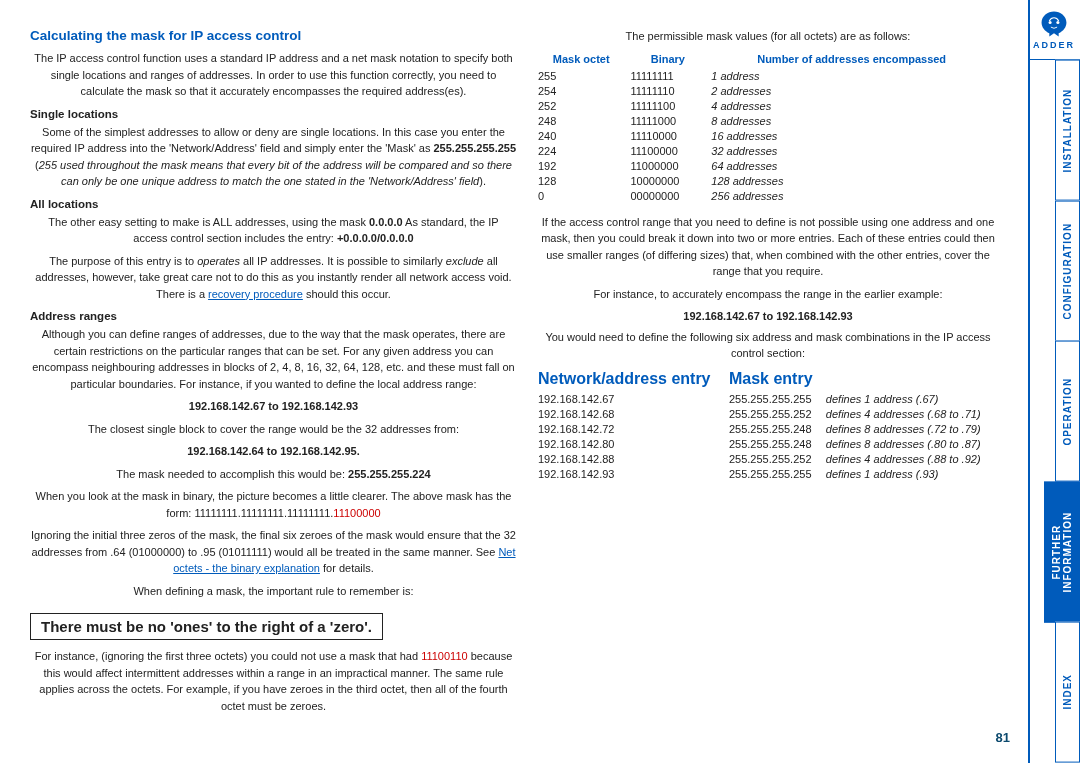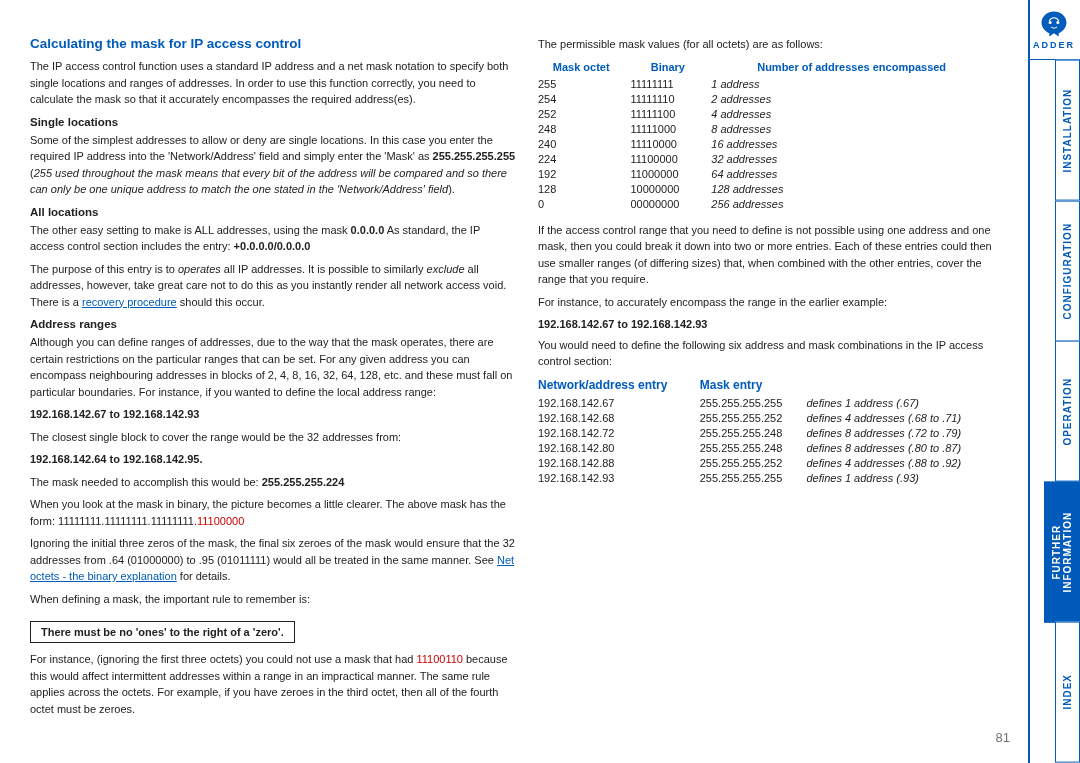--- a/index.html
+++ b/index.html
@@ -9,21 +9,21 @@
       color: #222;
       background: #fff;
       width: 1080px;
       height: 763px;
       overflow: hidden;
       display: flex;
     }
 
     .main-content {
       flex: 1;
-      padding: 36px 30px 20px 30px;
+      padding: 28px 30px 20px 30px;
       display: flex;
       gap: 21px;
     }
 
     .left-column {
       flex: 1;
       max-width: 490px;
     }
 
     .right-column {
@@ -94,20 +94,21 @@
       color: #005bbb;
       font-weight: bold;
       margin-bottom: 7px;
     }
 
     p {
       font-size: 11px;
       line-height: 1.5;
       margin-bottom: 6px;
       color: #222;
+      text-align: center;
     }
 
     h2 {
       font-size: 11.5px;
       font-weight: bold;
       margin-bottom: 4px;
       margin-top: 8px;
       color: #222;
     }
 
@@ -126,21 +127,21 @@
     }
 
     .highlight-red {
       color: #cc0000;
     }
 
     .rule-box {
       border: 1.5px solid #222;
       padding: 4px 10px;
       margin: 8px 0;
-      font-size: 11px;
+      font-size: 15px;
       font-weight: bold;
       display: inline-block;
     }
 
     
     .mask-table {
       width: 100%;
       border-collapse: collapse;
       margin-bottom: 10px;
     }
@@ -167,21 +168,21 @@
 
     .network-table {
       width: 100%;
       border-collapse: collapse;
       margin-top: 6px;
       margin-bottom: 8px;
     }
 
     .network-table th {
       color: #005bbb;
-      font-size: 12px;
+      font-size: 16px;
       font-weight: bold;
       text-align: left;
       padding: 2px 8px 4px 0;
     }
 
     .network-table td {
       font-size: 11px;
       padding: 1.5px 8px 1.5px 0;
       vertical-align: top;
     }
@@ -189,22 +190,22 @@
     .network-table td.italic-cell {
       font-style: italic;
       color: #222;
     }
 
     .page-number {
       position: absolute;
       bottom: 18px;
       right: 70px;
       font-size: 13px;
-      font-weight: normal;
-      color: #737373;
+      font-weight: bold;
+      color: #0c4a6e;
     }
   </style>
 </head>
 <body>
 
 <div class="main-content">
 
   <div class="left-column">
     <h1>Calculating the mask for IP access control</h1>
     <p>The IP access control function uses a standard IP address and a net mask notation to specify both single locations and ranges of addresses. In order to use this function correctly, you need to calculate the mask so that it accurately encompasses the required address(es).</p>

